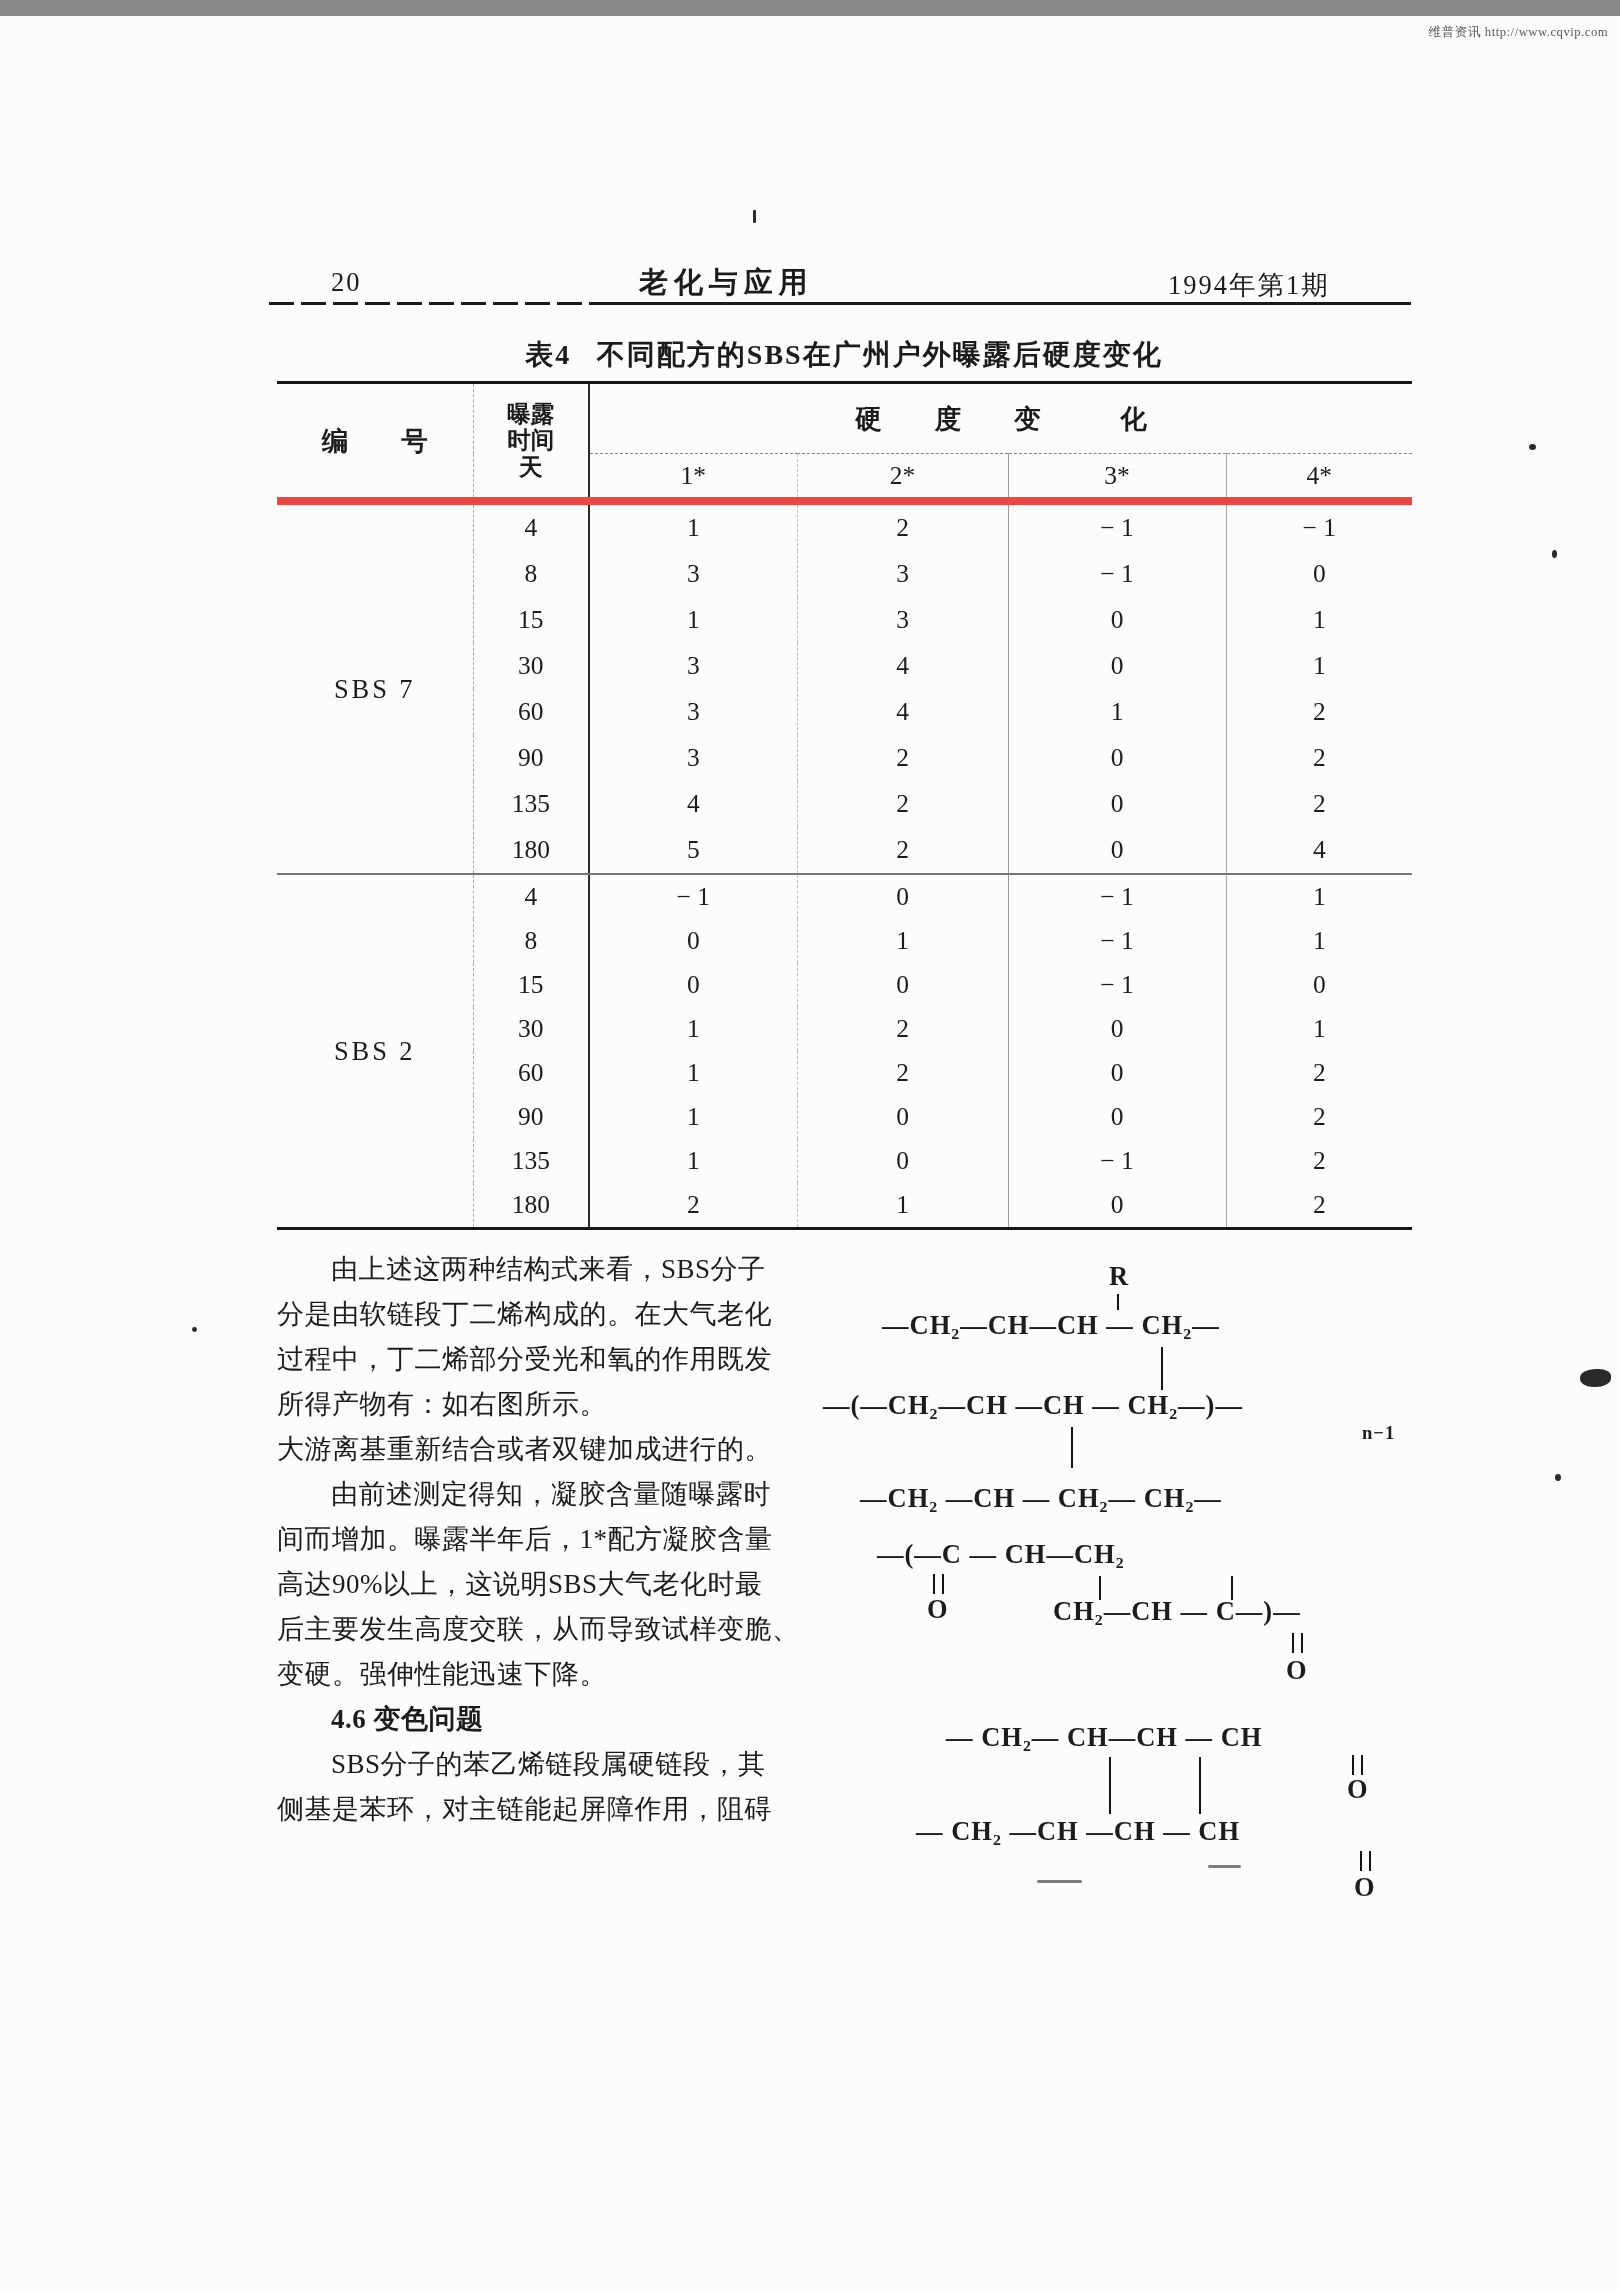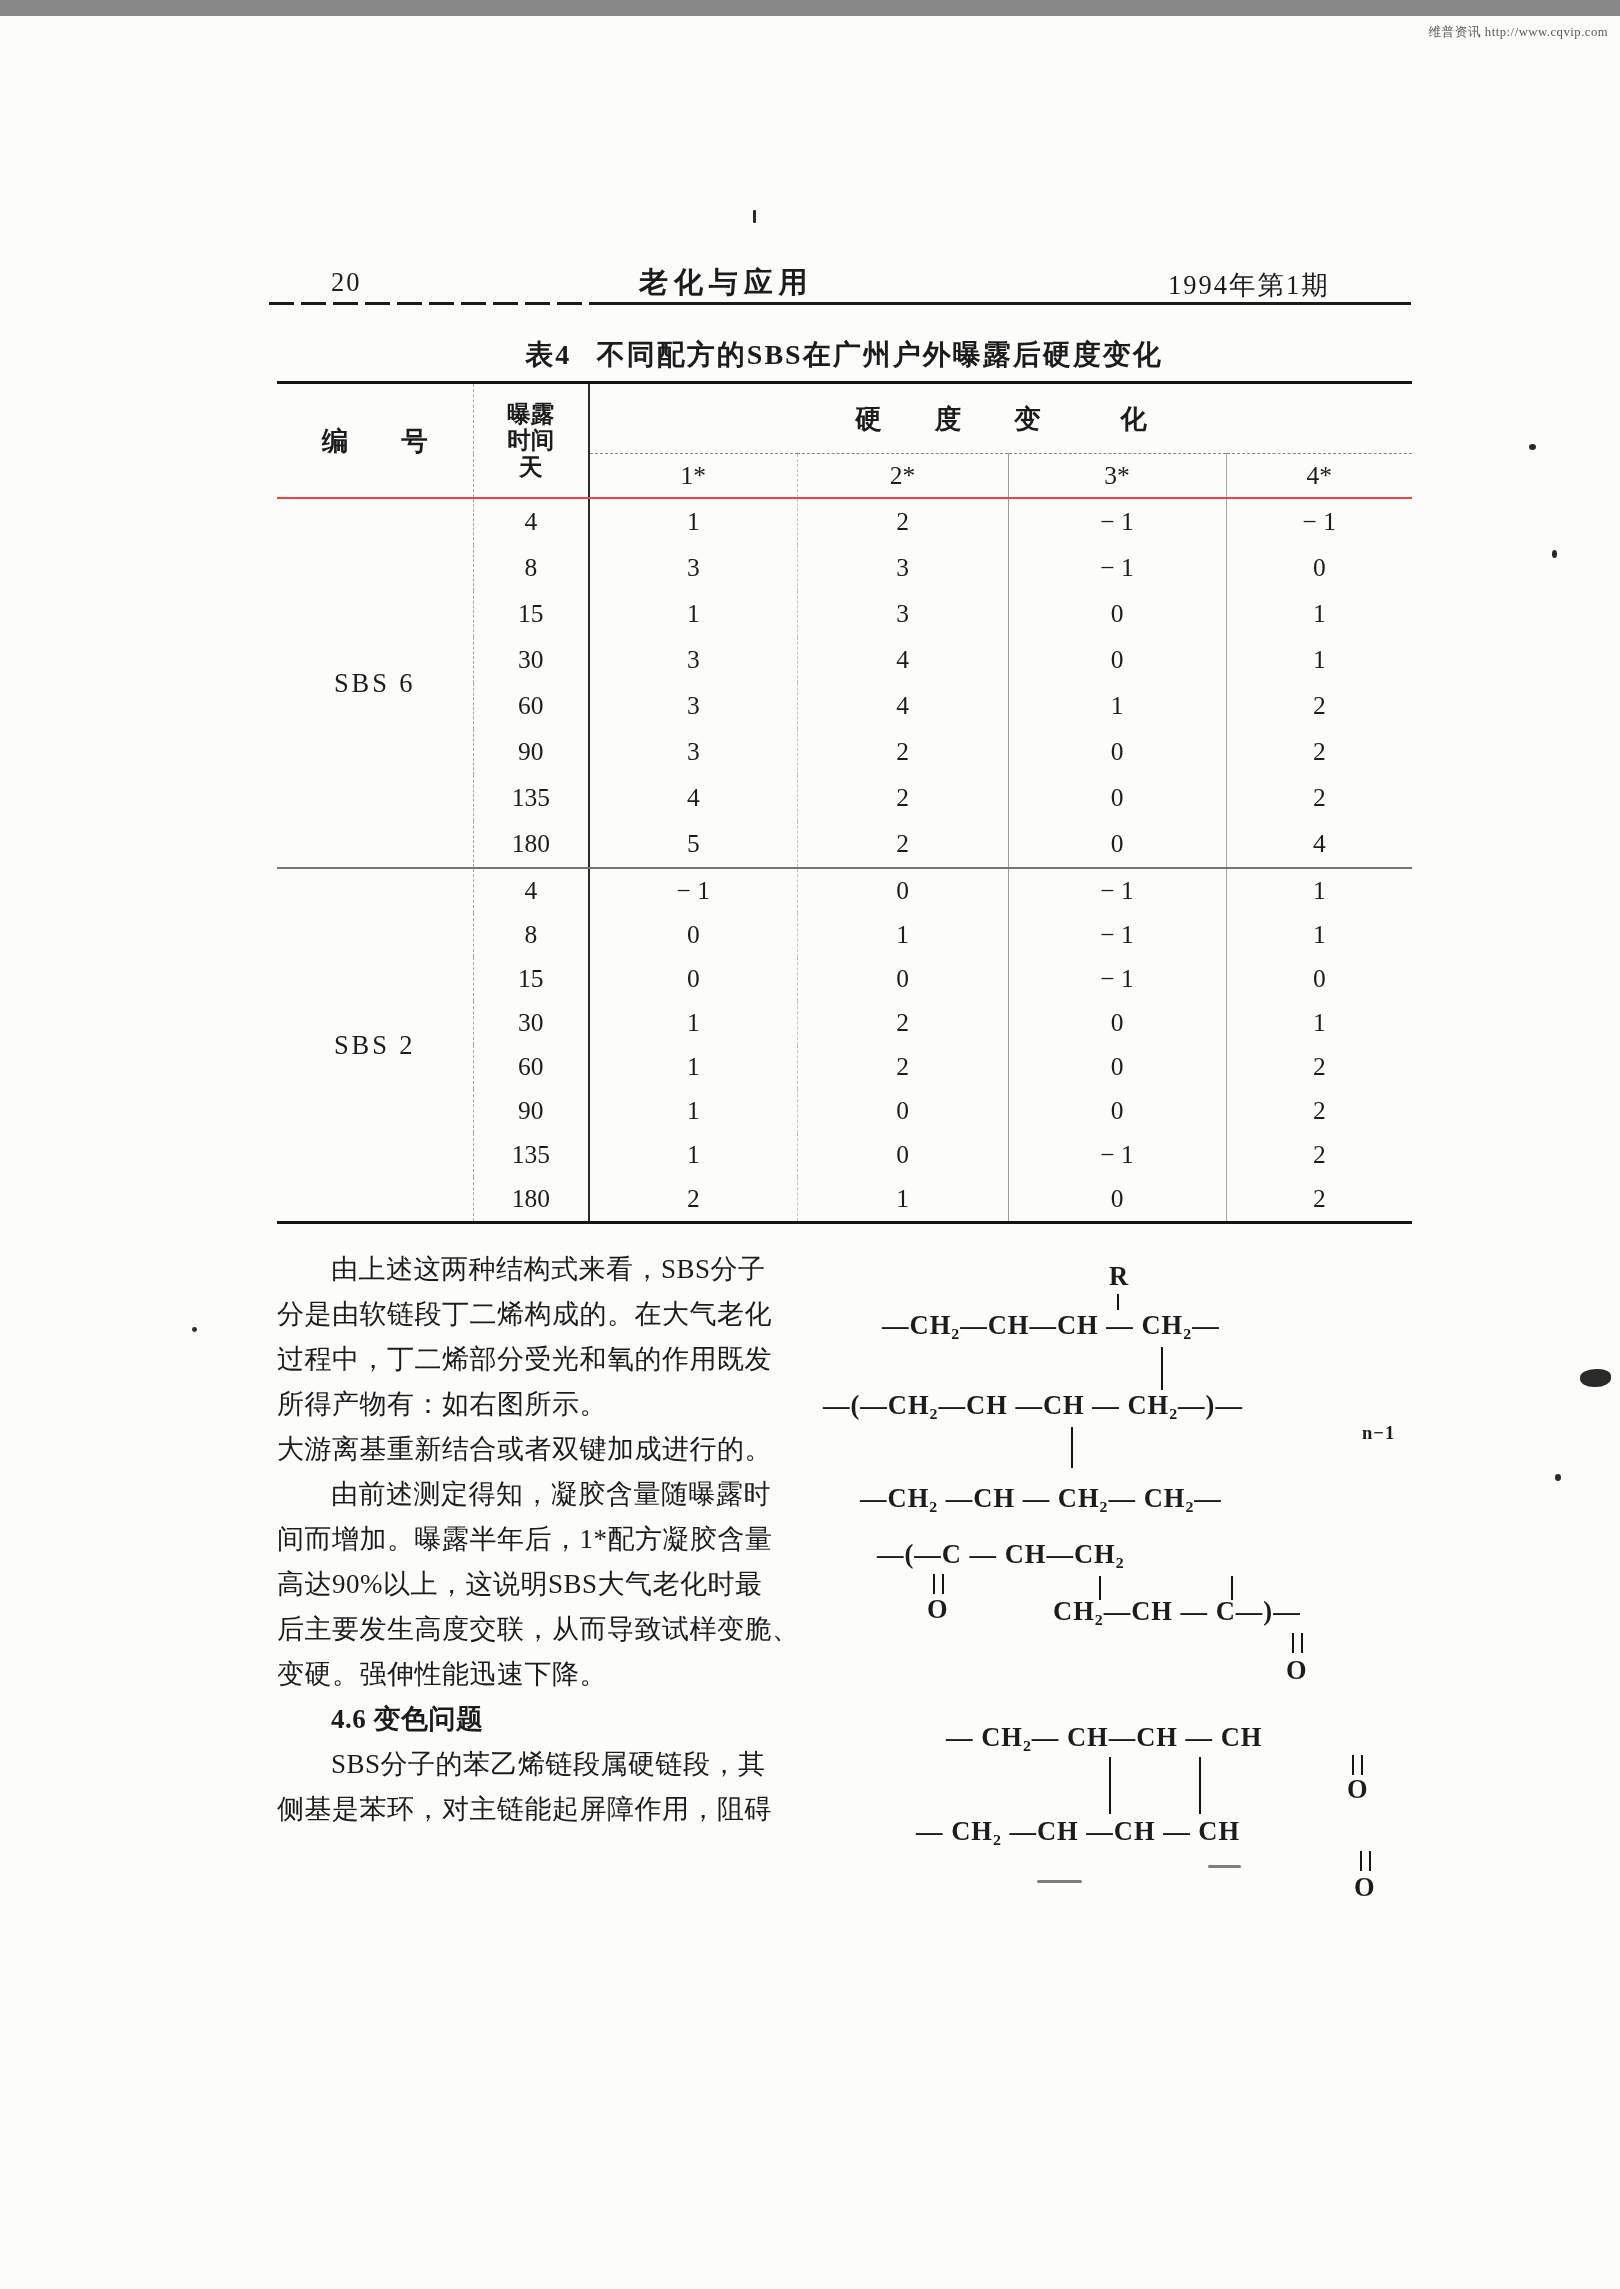--- a/index.html
+++ b/index.html
@@ -38,21 +38,21 @@
     width:100%;border-collapse:collapse;table-layout:fixed;
     border-top:3.9px solid #151515;border-bottom:3.9px solid #151515;
     font-size:25.5px;
   }
   table.hard th,table.hard td{padding:0;text-align:center;vertical-align:middle;font-weight:normal;}
   tr.hr1 th{height:69px;font-weight:bold;}
   tr.hr2 th{height:43px;}
   .c-id{border-right:1px dashed #a9a9a9;font-weight:bold;font-size:26.5px;}
   .c-exp{border-right:2px solid #2c2c2c;font-weight:bold;font-size:23.5px;line-height:26.5px;}
   .c-group{border-bottom:1px dashed #858585;font-size:26.5px;}
-  thead tr.hr2 th, thead th.c-id, thead th.c-exp{border-bottom:2px solid #ef4444;}
+  thead tr.hr2 th, thead th.c-id, thead th.c-exp{border-bottom:8px solid #ef4444;}
   td.glabel{border-right:1px dashed #a9a9a9;font-size:26.5px;letter-spacing:2.9px;}
   td.d{border-right:2px solid #2c2c2c;}
   tbody.g1 td{height:46px;}
   tbody.g2 td{height:44px;}
   tbody.g2{border-top:2.9px double #767676;}
   th.v1,td.n1{border-right:1px dashed #c2c2c2;}
   th.v2,td.n2{border-right:1px solid #9b9b9b;}
   th.v3,td.n3{border-right:1px solid #a8a8a8;}
   
   .body-text{
@@ -111,21 +111,21 @@
         </tr>
         <tr class="hr2">
           <th class="v1">1*</th>
           <th class="v2">2*</th>
           <th class="v3">3*</th>
           <th>4*</th>
         </tr>
       </thead>
       <tbody class="g1">
         <tr>
-          <td rowspan="8" class="glabel">SBS 6</td>
+          <td rowspan="8" class="glabel">SBS 7</td>
           <td class="d">4</td>
           <td class="n1">1</td>
           <td class="n2">2</td>
           <td class="n3">− 1</td>
           <td>− 1</td>
         </tr>
         <tr>
           <td class="d">8</td>
           <td class="n1">3</td>
           <td class="n2">3</td>

